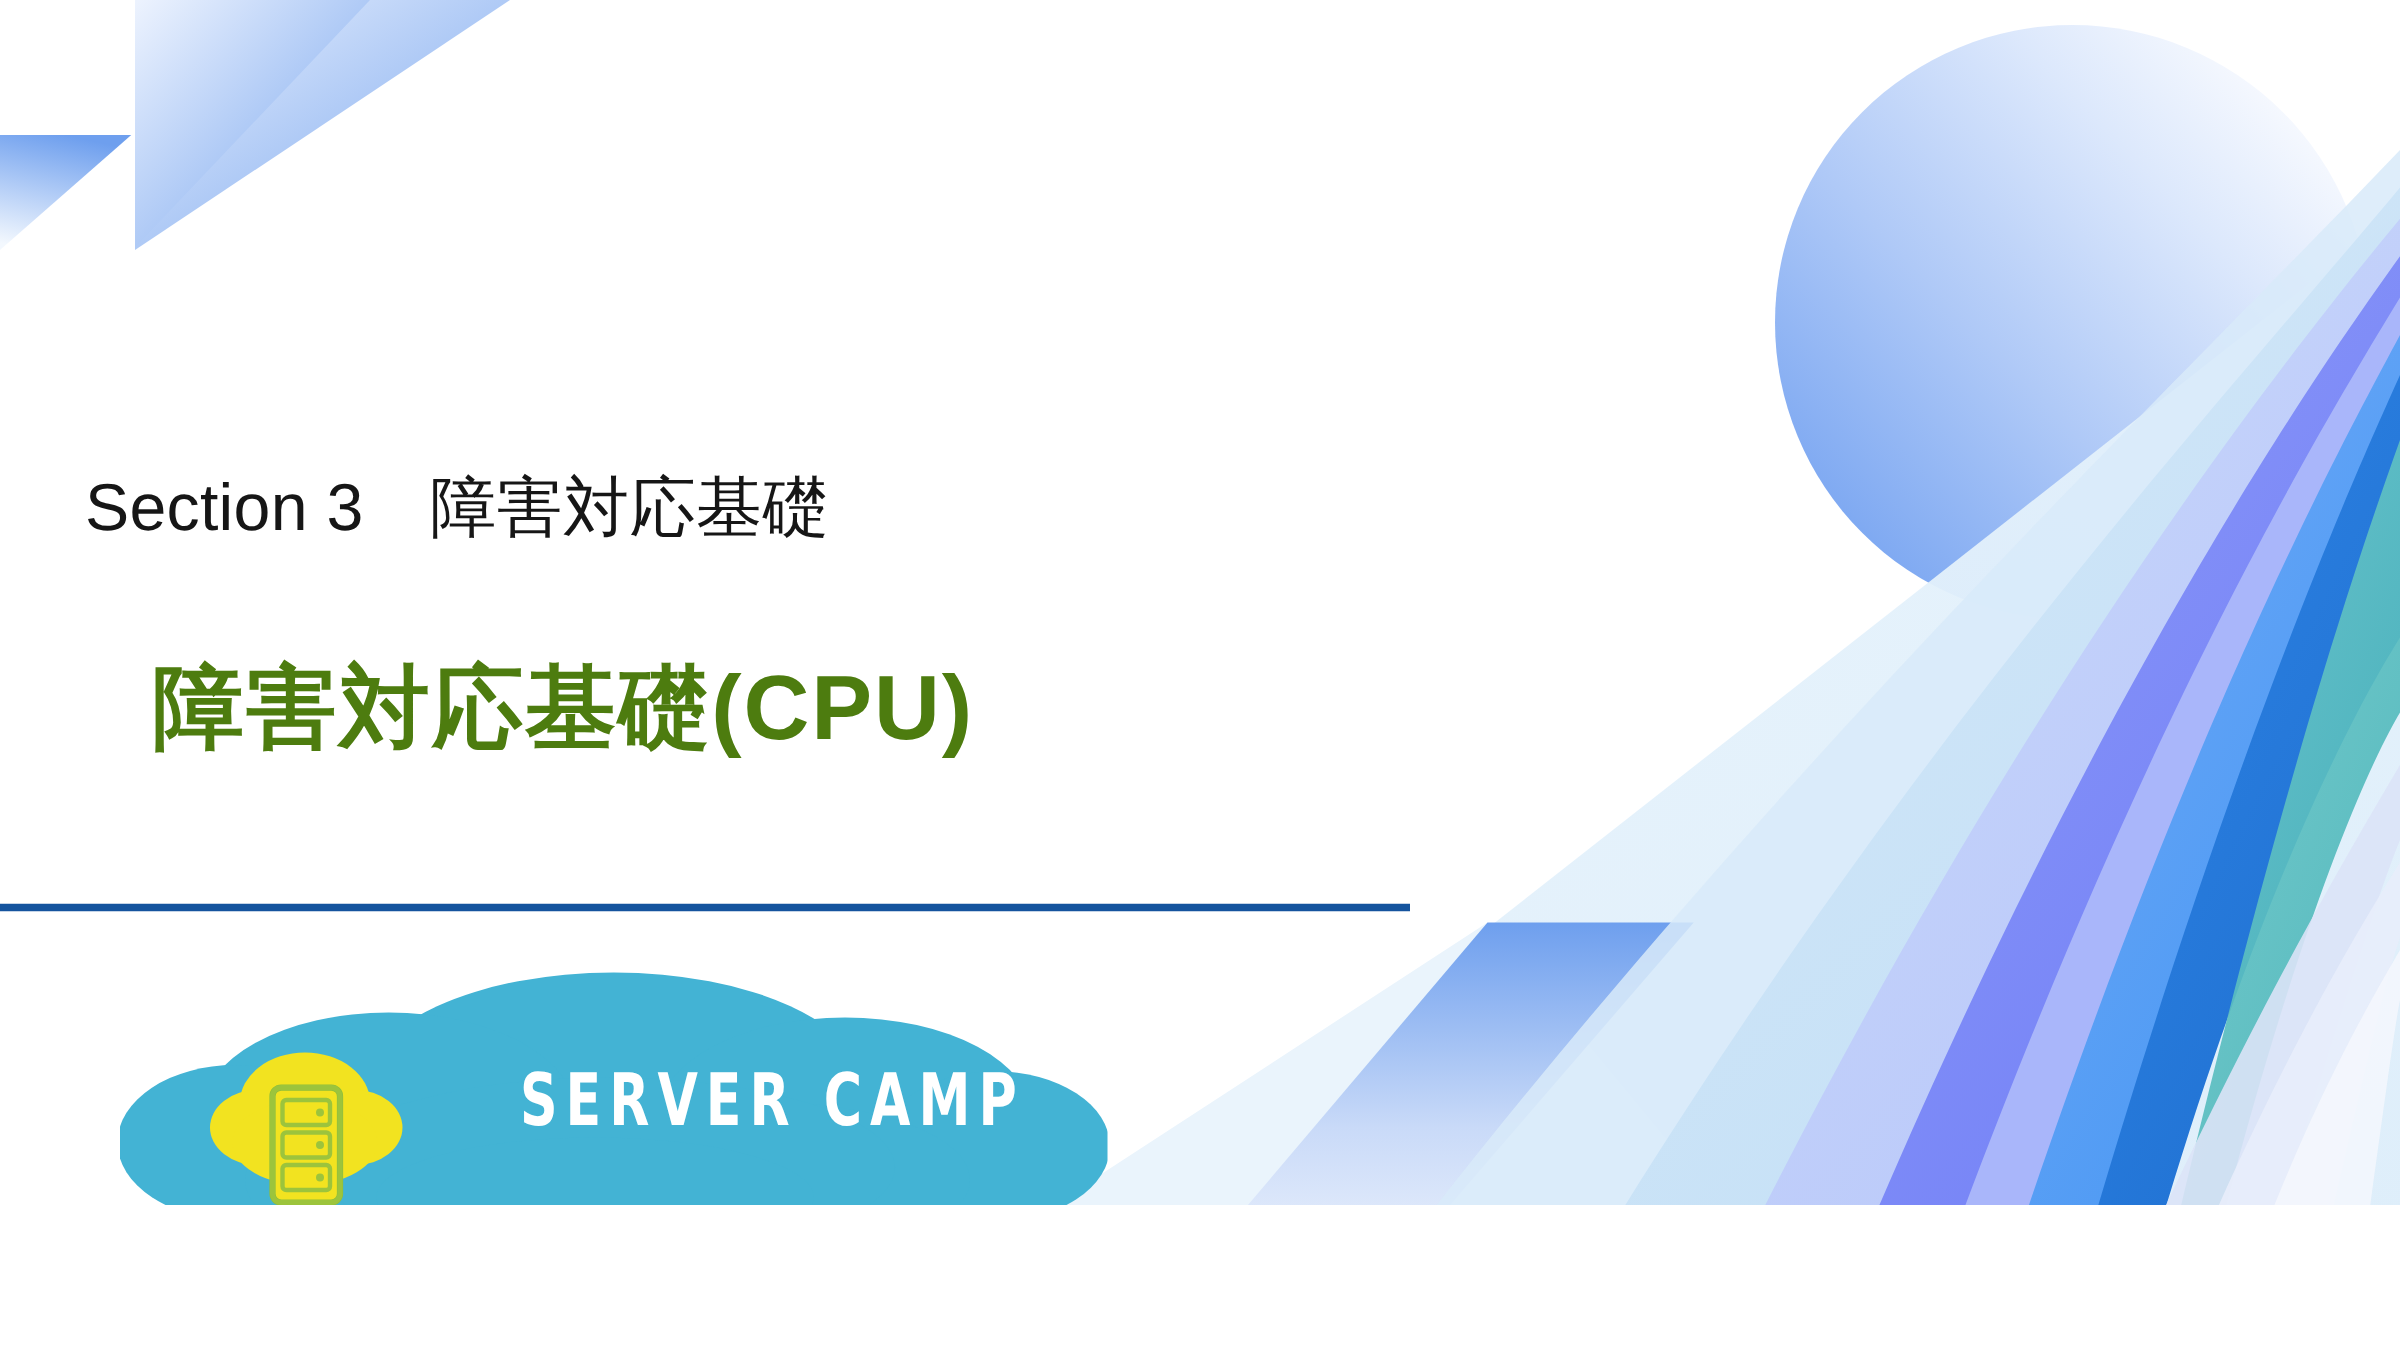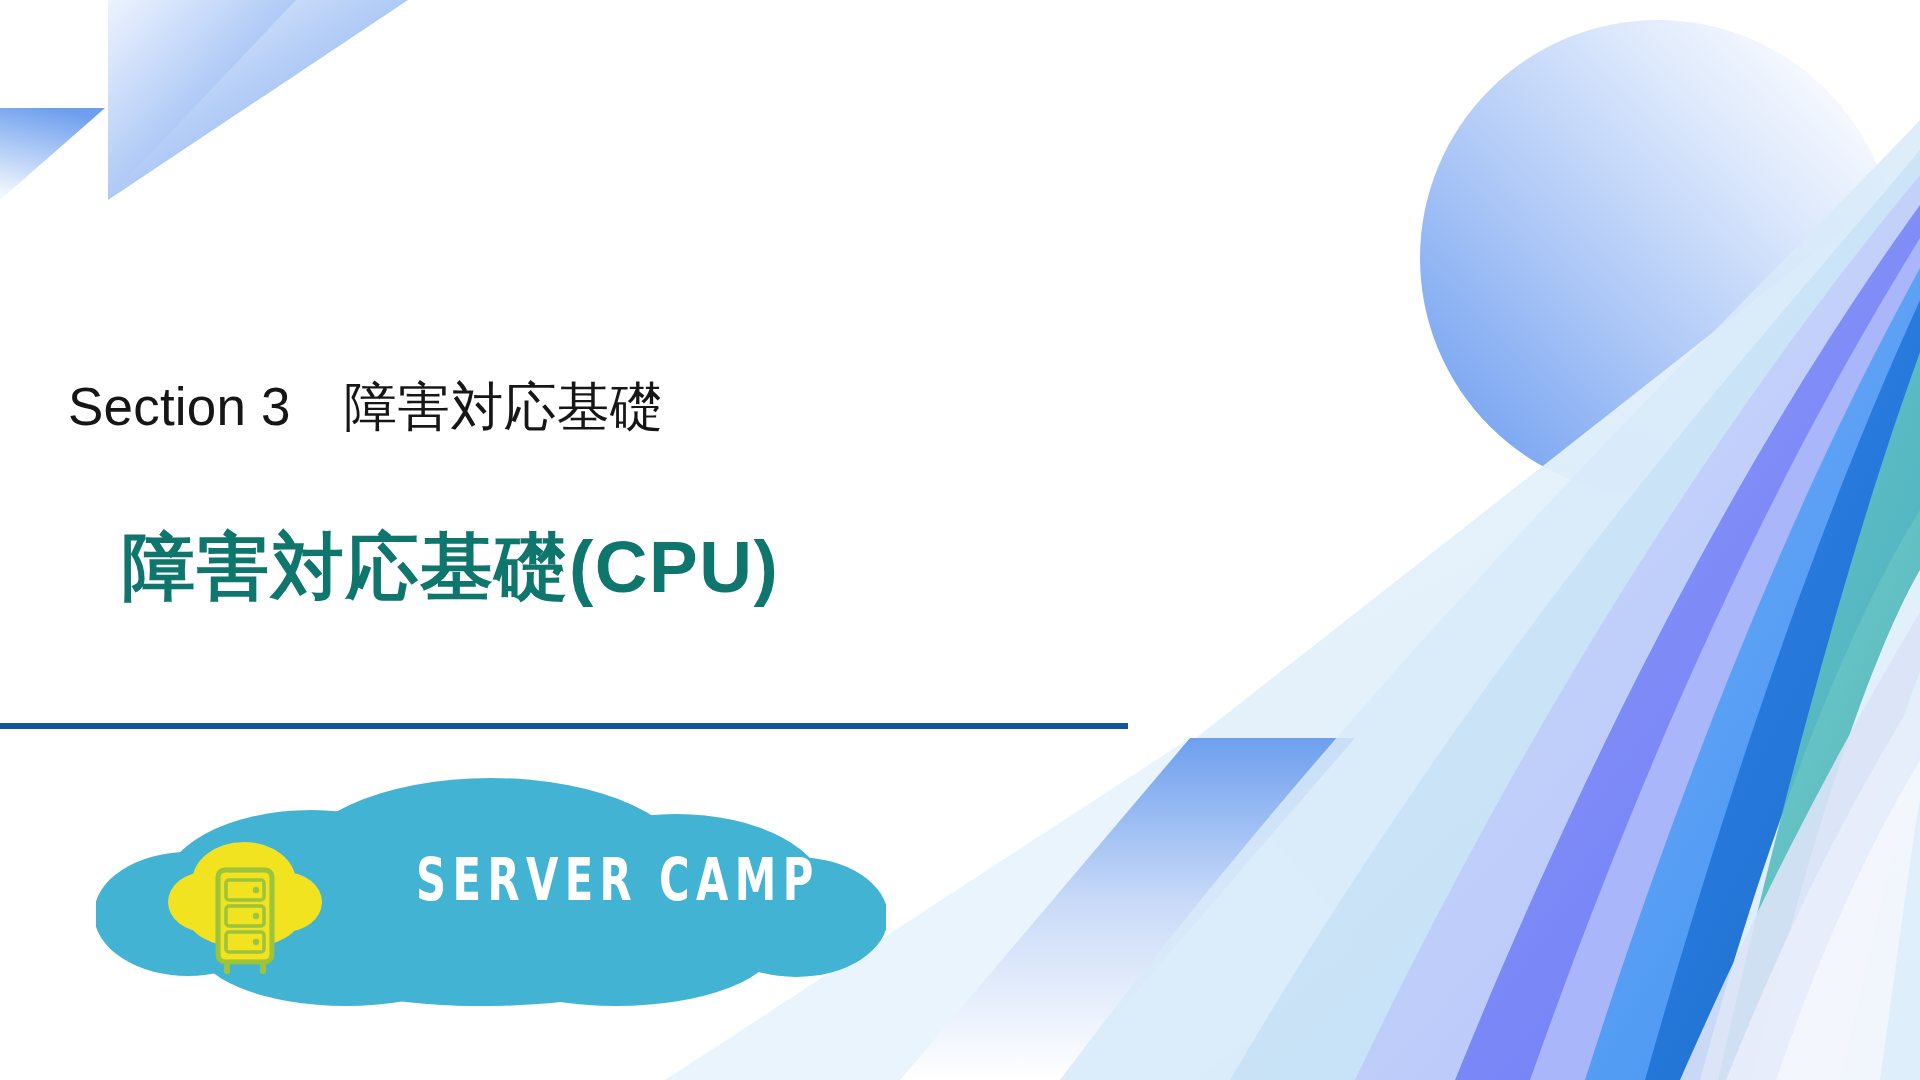--- a/index.html
+++ b/index.html
@@ -4,21 +4,21 @@
 <title>Slide</title>
 <style>
   html, body {
     margin: 0;
     padding: 0;
     background: #ffffff;
   }
   #slide {
     position: relative;
     width: 1920px;
-    height: 1080px;
+    height: 964px;
     overflow: hidden;
     background: #ffffff;
     font-family: "Liberation Sans", "DejaVu Sans", sans-serif;
   }
 
   
   .deco {
     position: absolute;
     inset: 0;
     pointer-events: none;
@@ -43,21 +43,21 @@
     letter-spacing: 0.2px;
     white-space: pre;
   }
   .main-title {
     position: absolute;
     left: 122px;
     top: 529px;
     font-size: 73px;
     line-height: 1.05;
     font-weight: 700;
-    color: #0f766e;
+    color: #4d7c0f;
     letter-spacing: 1.5px;
     white-space: pre;
   }
   .rule {
     position: absolute;
     left: 0;
     top: 723px;
     width: 1128px;
     height: 6px;
     background: #15549E;

